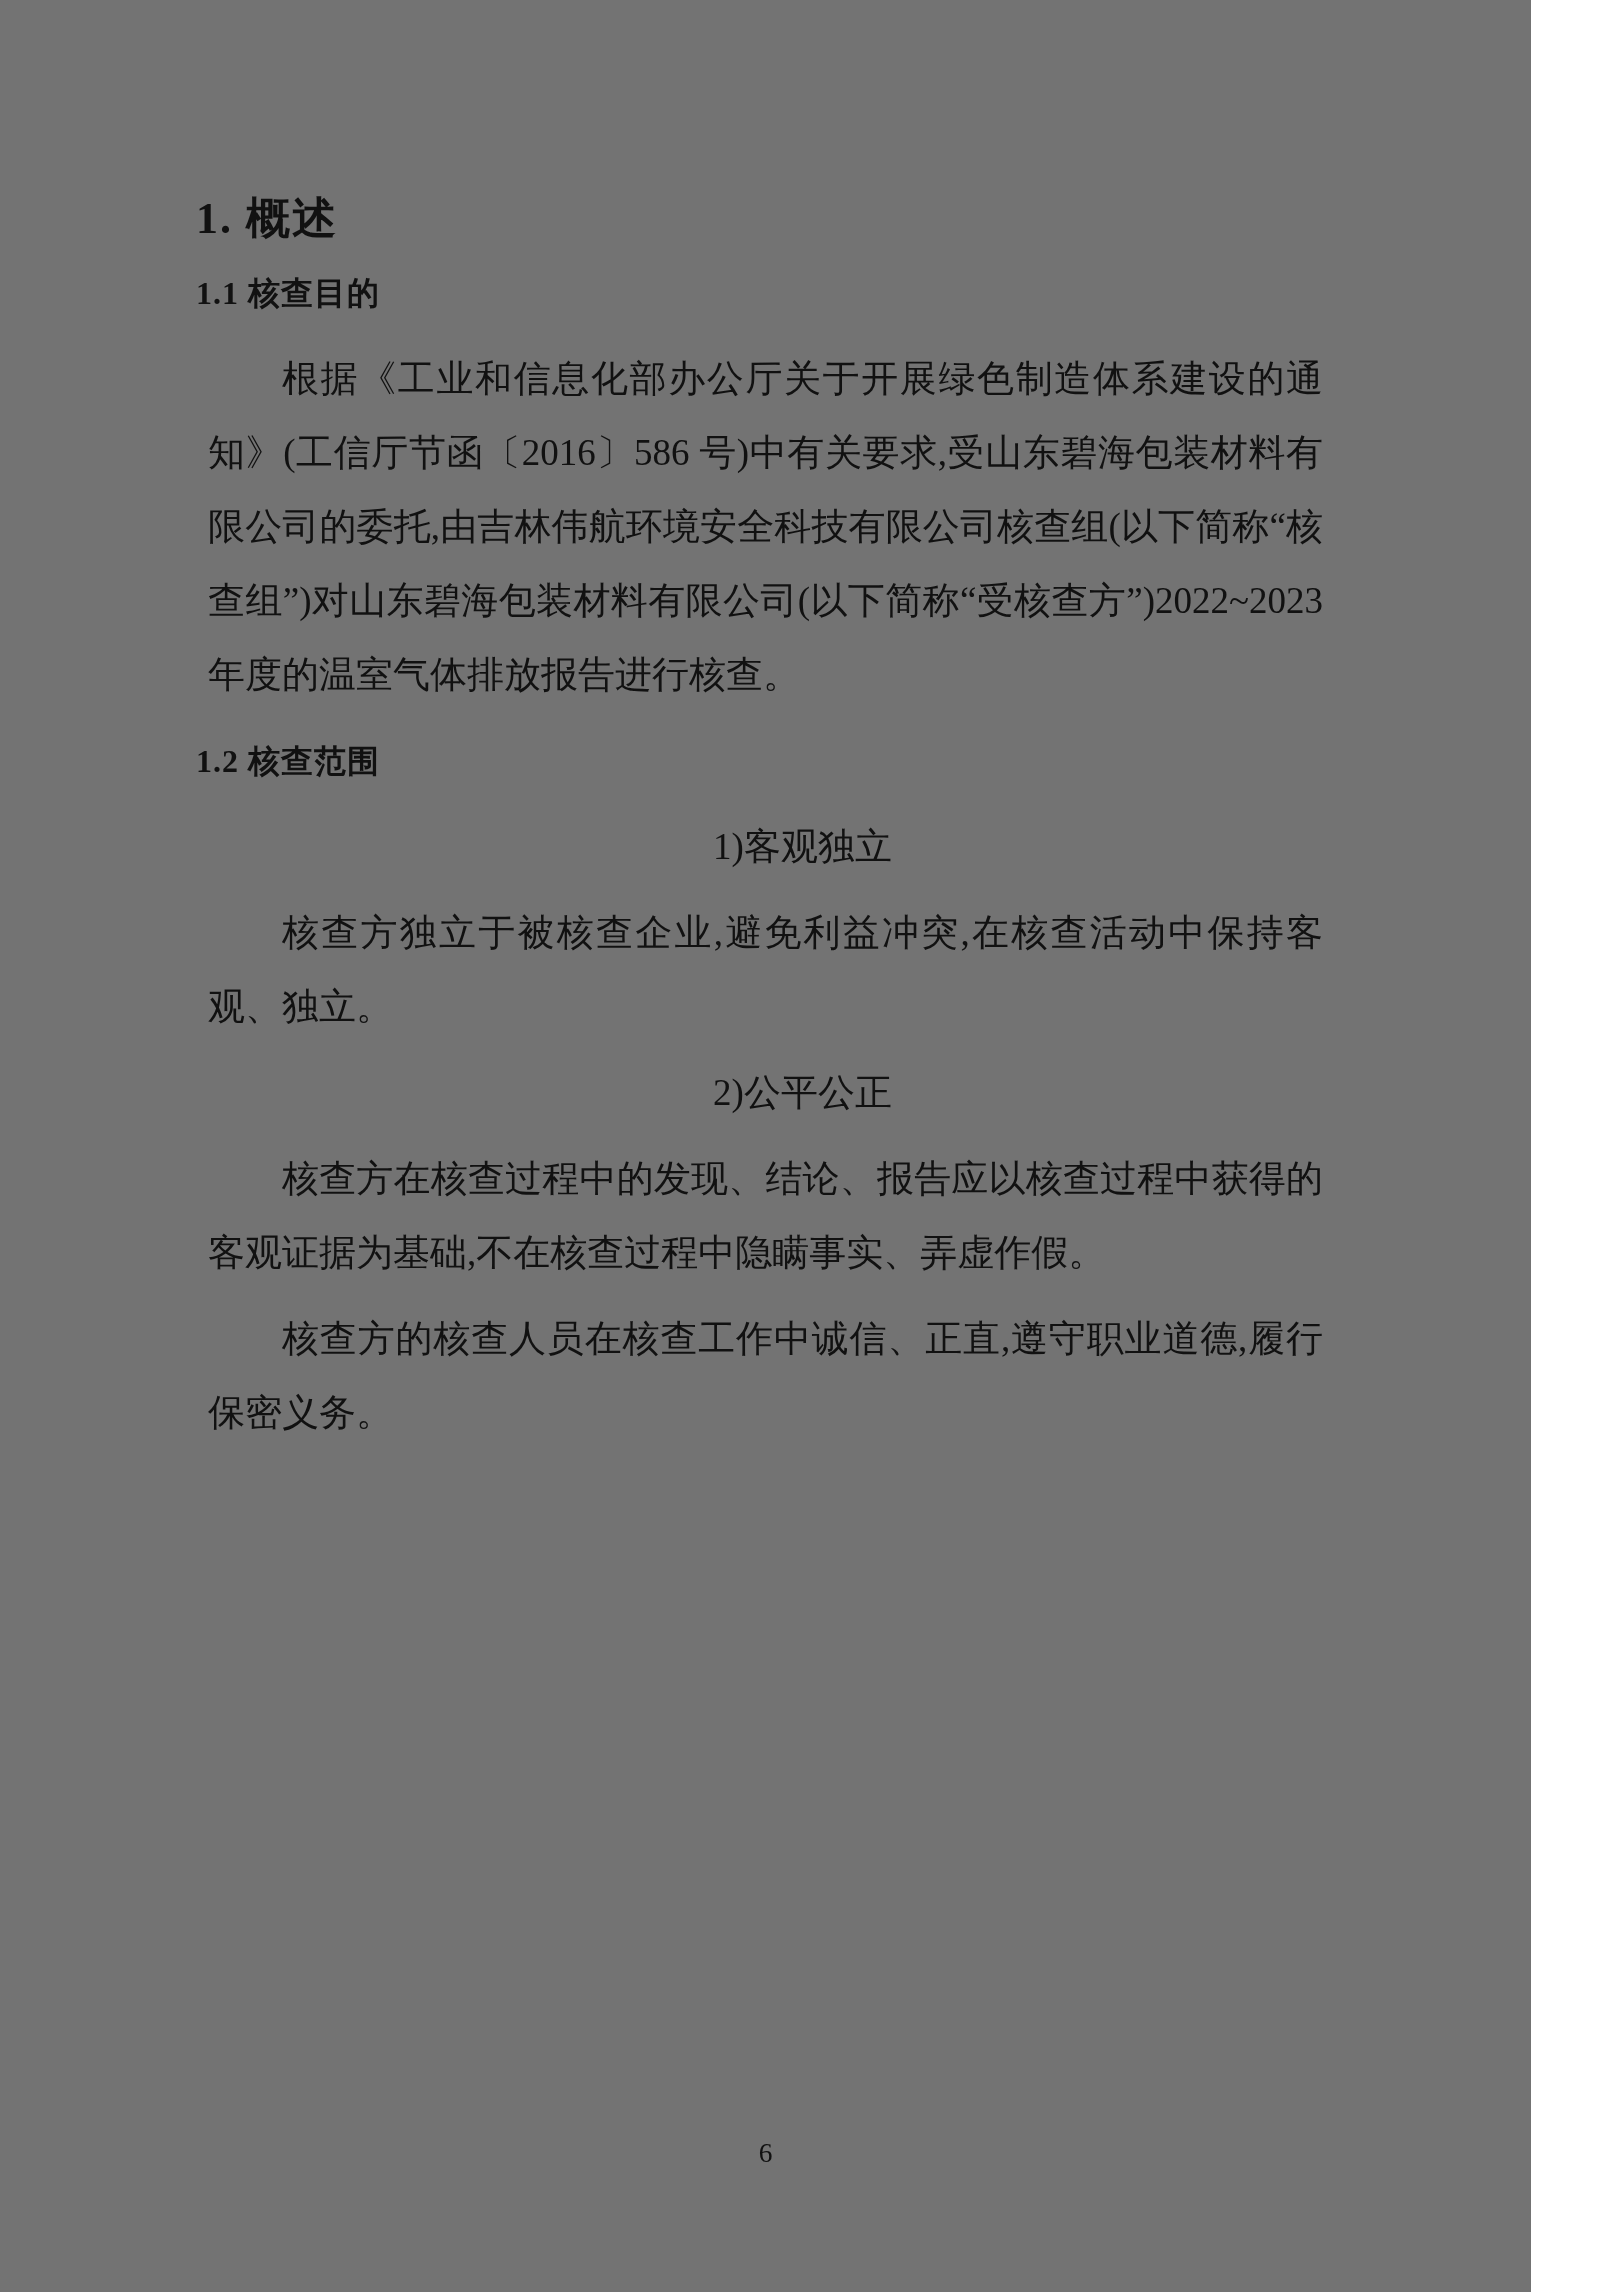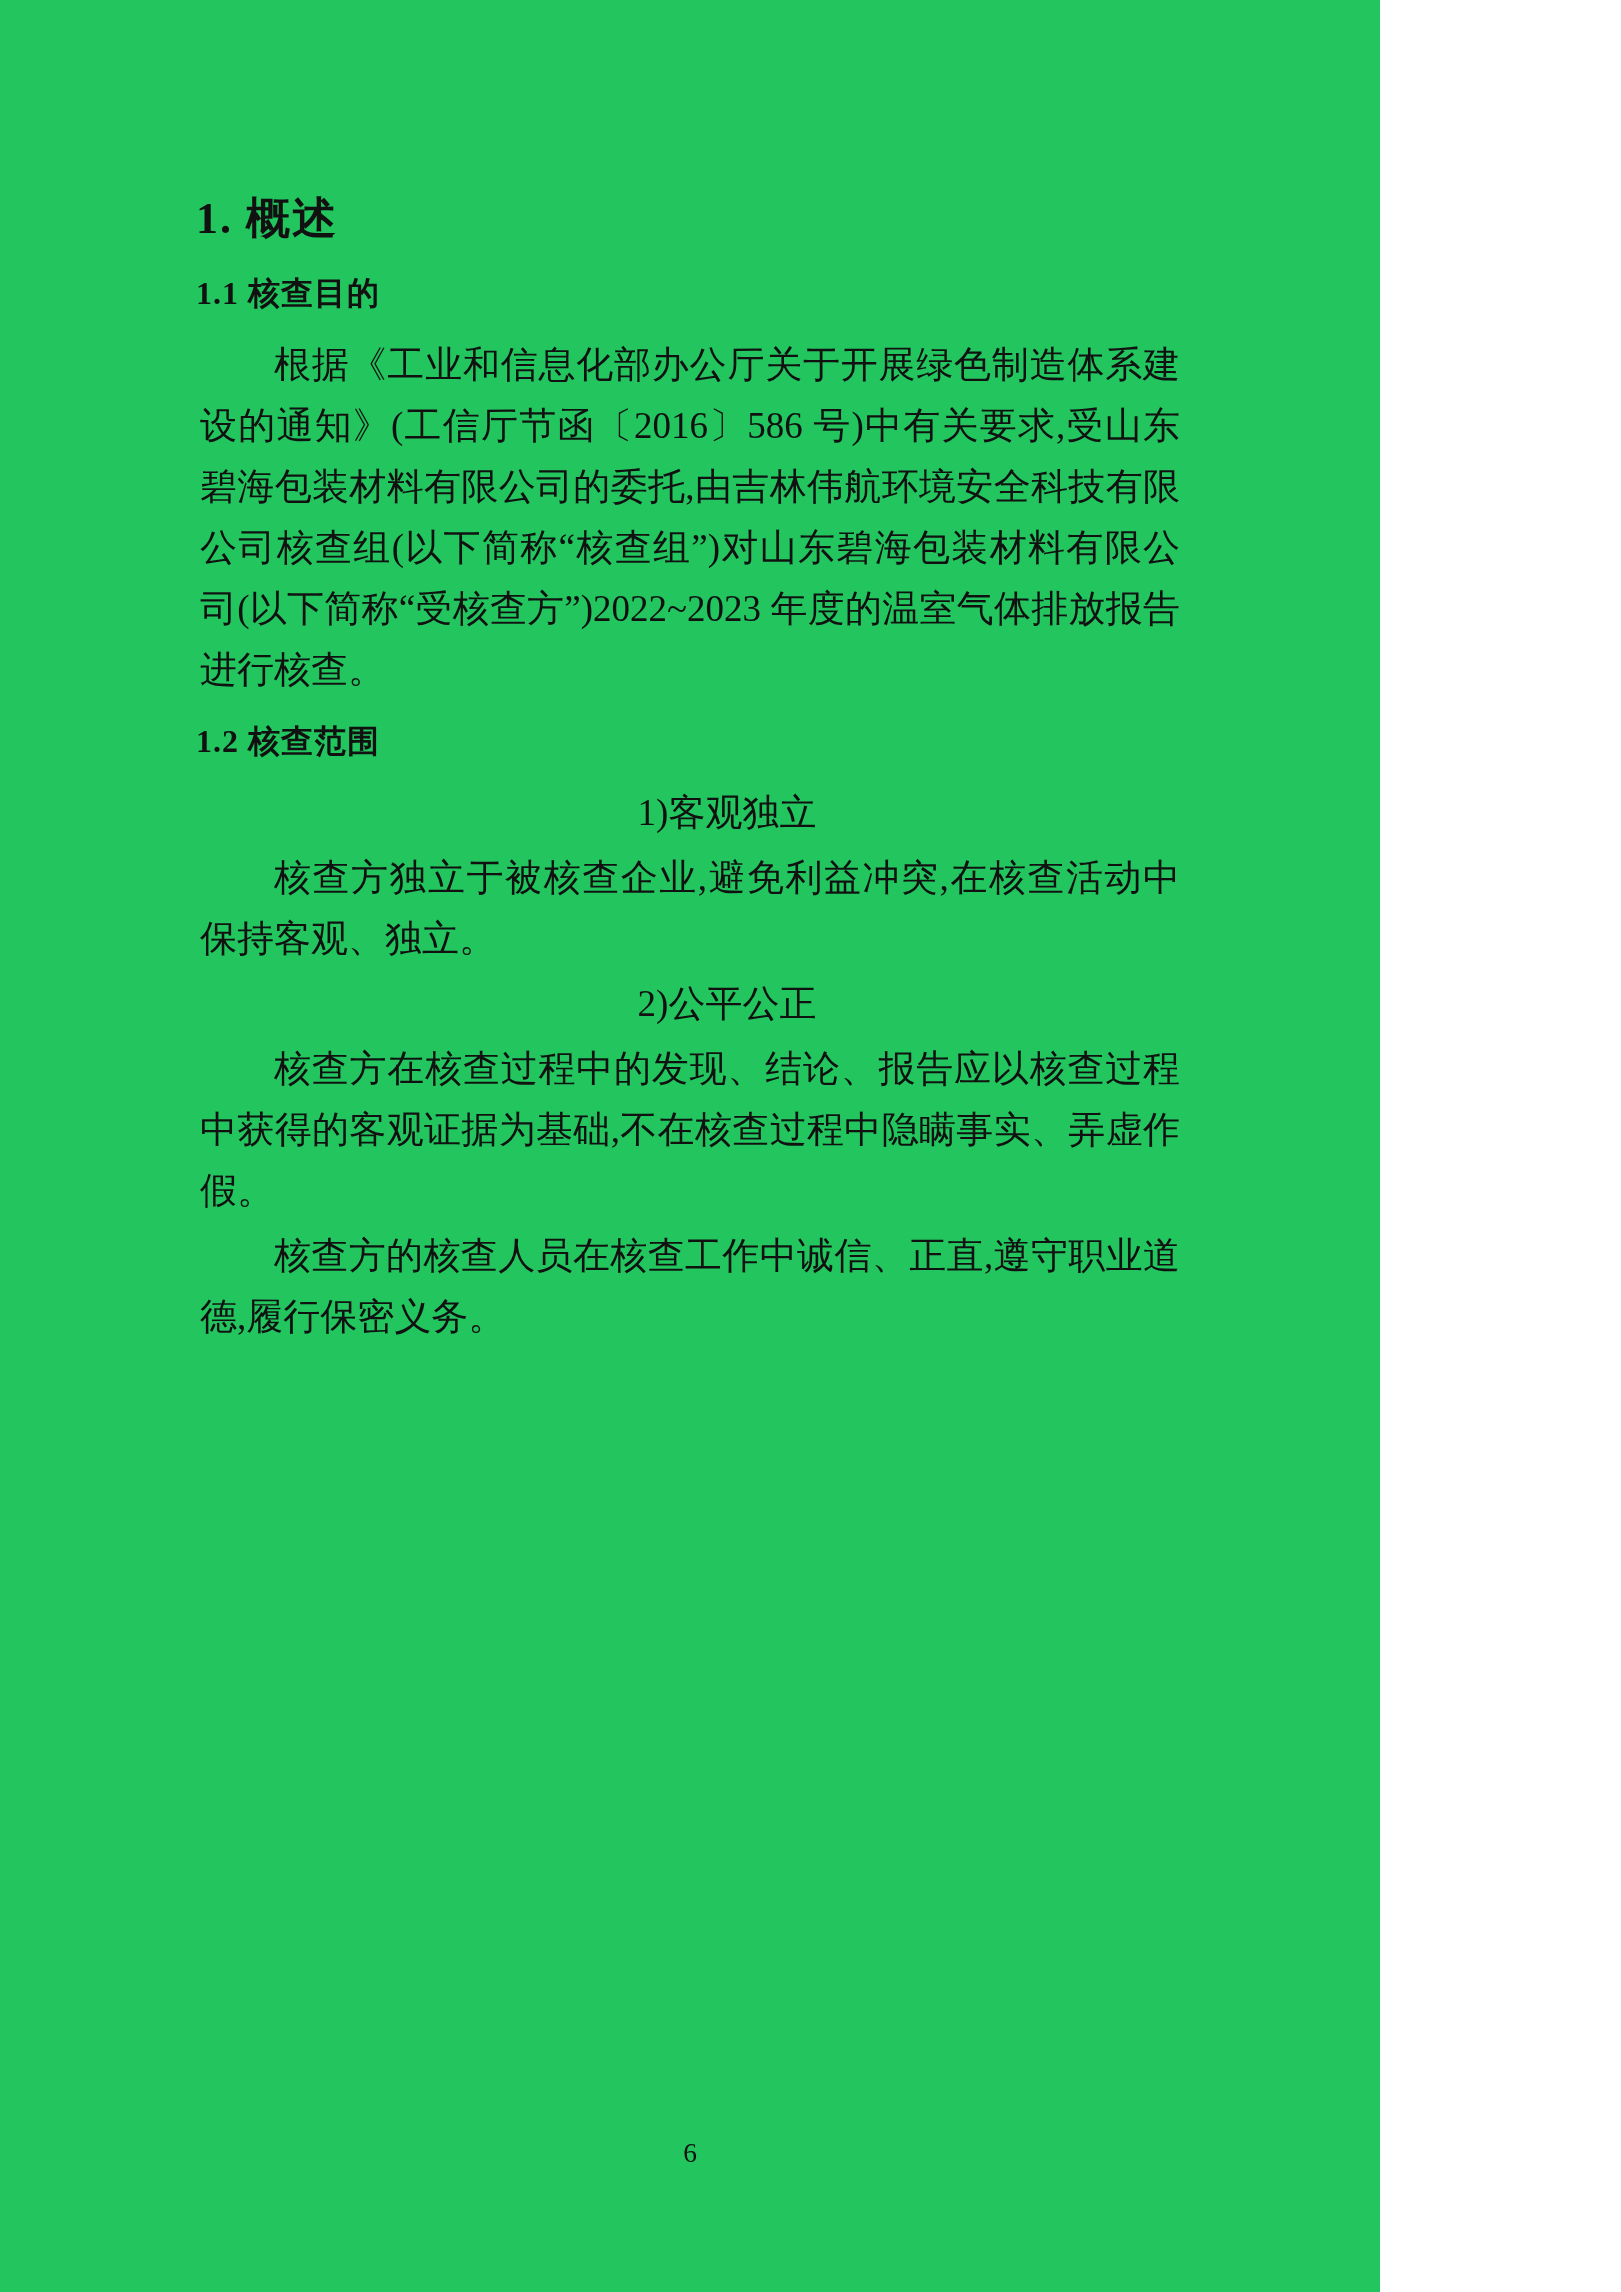--- a/index.html
+++ b/index.html
@@ -1,22 +1,22 @@
 <!DOCTYPE html>
 <html><head>
 <meta charset="utf-8">
 <style>
   * { box-sizing: border-box; }
   html, body { margin: 0; padding: 0; background: #ffffff; }
 
   .page {
     position: relative;
-    width: 1380px;
+    width: 1531px;
     height: 2293px;
-    background: #22c55e;
+    background: #737373;
     color: #111111;
     font-family: "Liberation Serif", "DejaVu Serif", serif;
     overflow: hidden;
   }
 
   .content {
     position: absolute;
     left: 196px;
     right: 196px;
     top: 182px;
@@ -33,22 +33,22 @@
   .h2 {
     font-size: 32px;
     line-height: 74px;
     font-weight: bold;
     margin: 0;
     letter-spacing: 1px;
   }
 
   .para {
     font-size: 37px;
-    line-height: 61px;
-    margin: 4px;
+    line-height: 74px;
+    margin: 12px;
     text-indent: 2em;
     text-align: justify;
     text-justify: inter-ideograph;
   }
 
   .list-head {
     text-align: center;
   }
 
   .footer {

